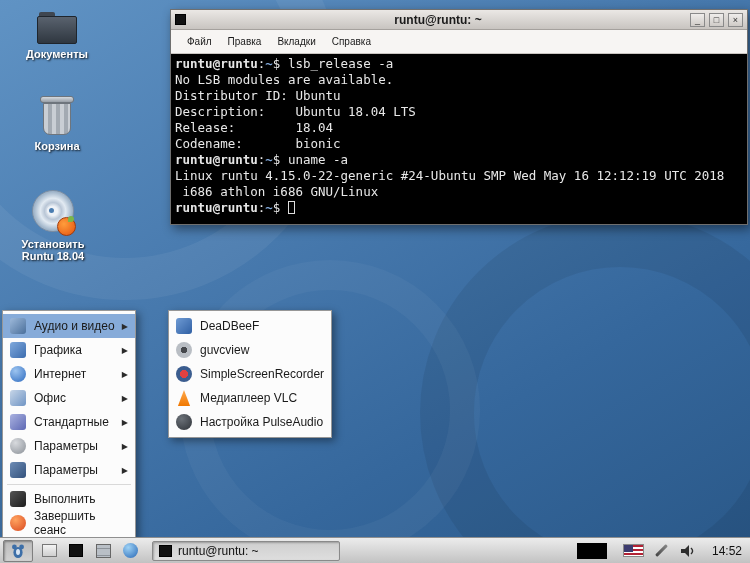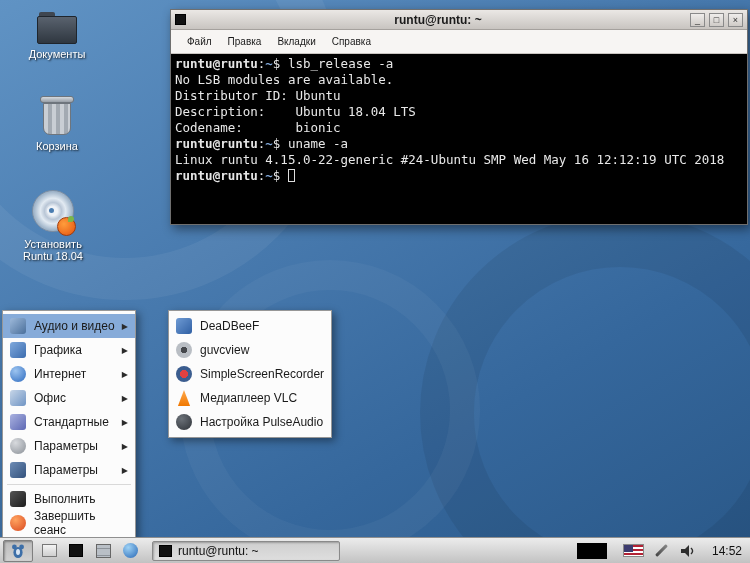--- a/index.html
+++ b/index.html
@@ -9,21 +9,21 @@
   .deco1 { position:absolute; left:-90px; top:-130px; width:430px; height:430px;
     border:42px solid rgba(255,255,255,0.06); border-radius:50%; }
   .deco2 { position:absolute; right:-70px; bottom:-50px; width:400px; height:400px;
     border:54px solid rgba(0,0,0,0.07); border-radius:50%; }
   .deco3 { position:absolute; left:180px; top:260px; width:300px; height:300px;
     border:30px solid rgba(255,255,255,0.04); border-radius:50%; }
 
   
   .dicon { position:absolute; width:86px; text-align:center; color:#fff; font-size:11px;
     text-shadow:1px 1px 2px rgba(0,0,0,.85); cursor:default; }
-  .dicon .lbl { margin-top:4px; line-height:12px; }
+  .dicon .lbl { margin-top:4px; line-height:12px;font-weight:bold; }
   .folder-icon { position:relative; width:40px; height:32px; margin:0 auto; }
   .folder-icon .tab { position:absolute; left:2px; top:0; width:16px; height:7px;
     background:#3f4650; border-radius:2px 2px 0 0; }
   .folder-icon .fbody { position:absolute; left:0; top:4px; width:40px; height:28px;
     background:linear-gradient(#59626e,#2f3740); border-radius:2px; border:1px solid #1f252c; }
   .trash-icon { position:relative; width:30px; height:40px; margin:0 auto; }
   .trash-icon .lid { position:absolute; top:0; left:-2px; width:34px; height:7px;
     background:linear-gradient(#d6dadf,#979ea6); border-radius:3px; border:1px solid #6e757d; }
   .trash-icon .bin { position:absolute; top:7px; left:1px; width:28px; height:32px;
     background:repeating-linear-gradient(90deg,#c9ced4 0 4px,#a3aab2 4px 8px);
@@ -165,23 +165,25 @@
       <div class="mb-item">Файл</div>
       <div class="mb-item">Правка</div>
       <div class="mb-item">Вкладки</div>
       <div class="mb-item">Справка</div>
     </div>
     <div class="term">
       <div class="tline"><span class="g">runtu@runtu</span><span class="w">:</span><span class="b">~</span><span class="w">$ </span><span class="w">lsb_release -a</span></div>
       <div class="tline"><span class="w">No LSB modules are available.</span></div>
       <div class="tline"><span class="w">Distributor ID: Ubuntu</span></div>
       <div class="tline"><span class="w">Description:    Ubuntu 18.04 LTS</span></div>
+      <div class="tline"><span class="w">Release:        18.04</span></div>
       <div class="tline"><span class="w">Codename:       bionic</span></div>
       <div class="tline"><span class="g">runtu@runtu</span><span class="w">:</span><span class="b">~</span><span class="w">$ </span><span class="w">uname -a</span></div>
       <div class="tline"><span class="w">Linux runtu 4.15.0-22-generic #24-Ubuntu SMP Wed May 16 12:12:19 UTC 2018</span></div>
+      <div class="tline"><span class="w"> i686 athlon i686 GNU/Linux</span></div>
       <div class="tline"><span class="g">runtu@runtu</span><span class="w">:</span><span class="b">~</span><span class="w">$ </span><span class="cursor"></span></div>
     </div>
   </div>
 
   <div class="appmenu">
     <div class="mitem sel">
       <span class="micon ic-audio"></span>
       <span>Аудио и видео</span>
       <span class="marrow">▶</span>
     </div>

